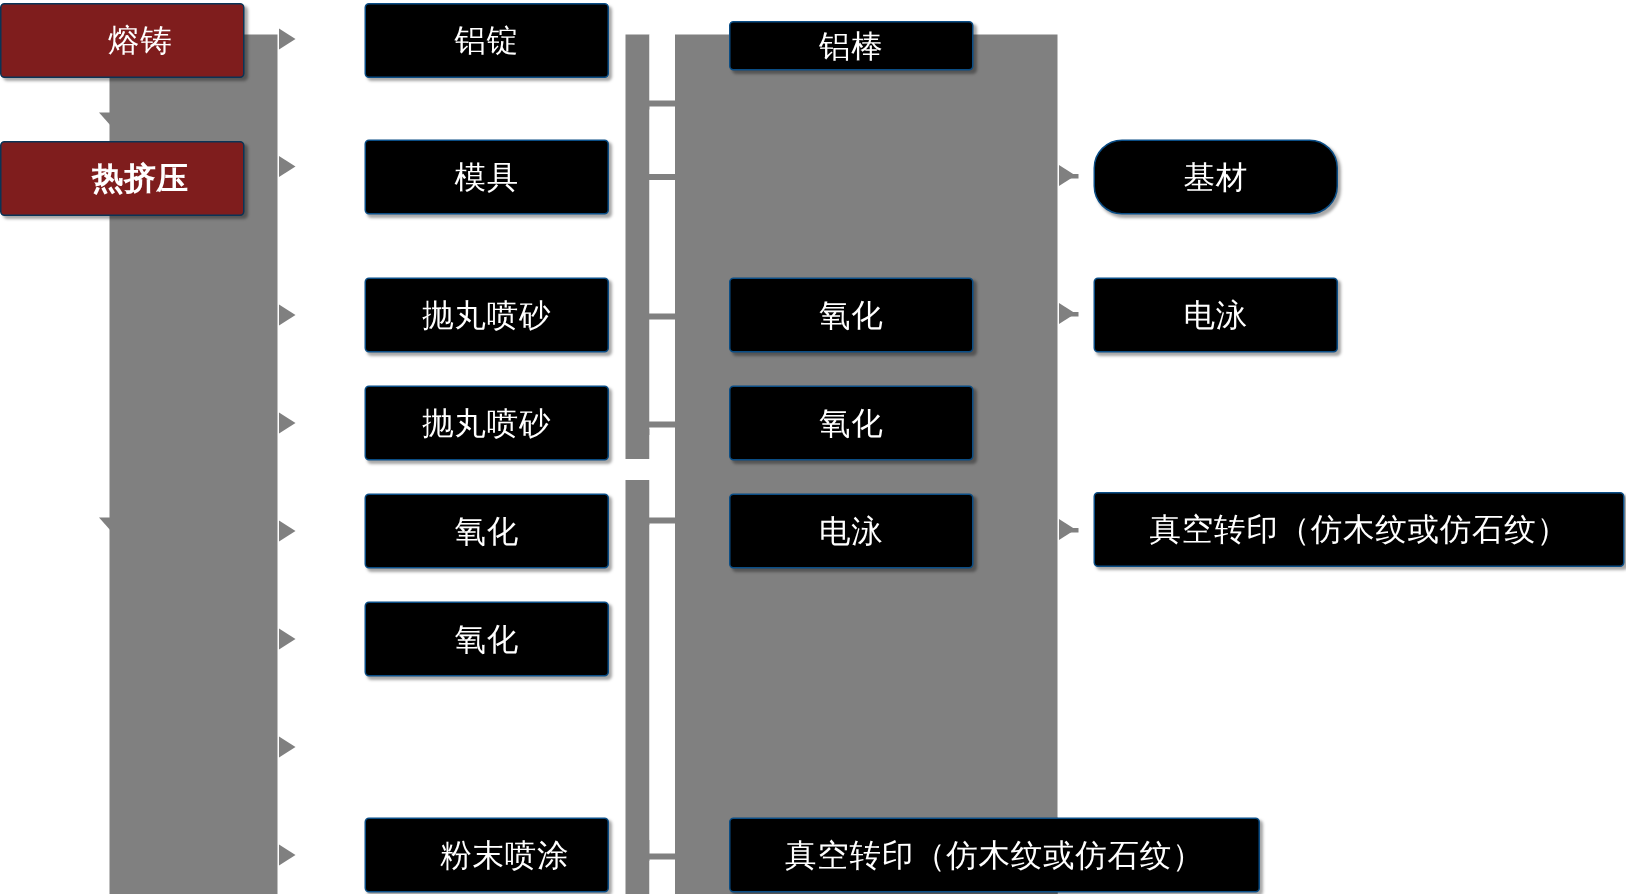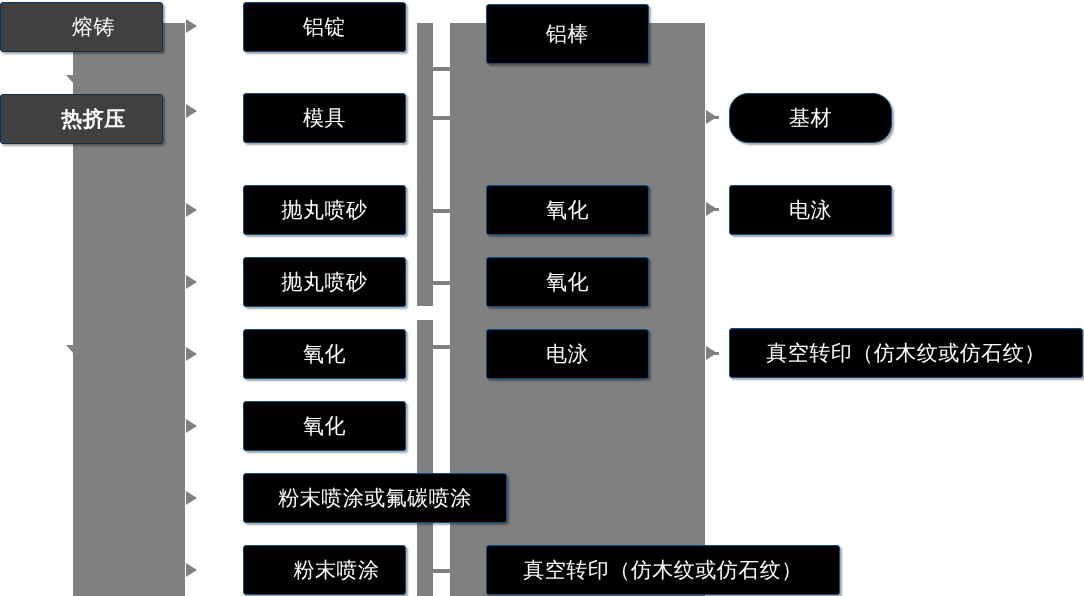--- a/index.html
+++ b/index.html
@@ -73,21 +73,21 @@
     justify-content: center;
     color: #ffffff;
     font-size: 21px;
     letter-spacing: 0.5px;
     border-radius: 3px;
     border: 1px solid #123d63;
     box-shadow: 2px 2px 2px rgba(0,0,0,0.35);
     white-space: nowrap;
     z-index: 5;
   }
-  .node.dark  { background: #404040; border-color: #0a3456; padding-left: 24px; }
+  .node.dark  { background: #7f1d1d; border-color: #0a3456; padding-left: 24px; }
   .node.light { background: #000000; border-color: #0a4d85; }
   .node.wide  { font-size: 21px; }
 </style>
 </head>
 <body>
 
 <div id="canvas">
 
   <div class="gray gray-trunk-left"></div>
   <div class="gray-notch"></div>
@@ -161,29 +161,26 @@
   </div>
 
   <div class="node light" style="left:243px; top:329px; width:163px; height:50px;">
     <span>氧化</span>
   </div>
 
   <div class="node light" style="left:243px; top:401px; width:163px; height:50px;">
     <span>氧化</span>
   </div>
 
-  <div class="node light wide" style="left:243px; top:473px; width:264px; height:50px;">
-    <span>粉末喷涂或氟碳喷涂</span>
-  </div>
 
   <div class="node light" style="left:243px; top:545px; width:163px; height:50px;padding-left:24px;">
     <span>粉末喷涂</span>
   </div>
 
-  <div class="node light" style="left:486px; top:4px; width:163px; height:60px;text-align:center;">
+  <div class="node light" style="left:486px; top:14px; width:163px; height:33px;text-align:center;">
     <span>铝棒</span>
   </div>
 
 
   <div class="node light" style="left:486px; top:185px; width:163px; height:50px;">
     <span>氧化</span>
   </div>
 
   <div class="node light" style="left:486px; top:257px; width:163px; height:50px;">
     <span>氧化</span>

